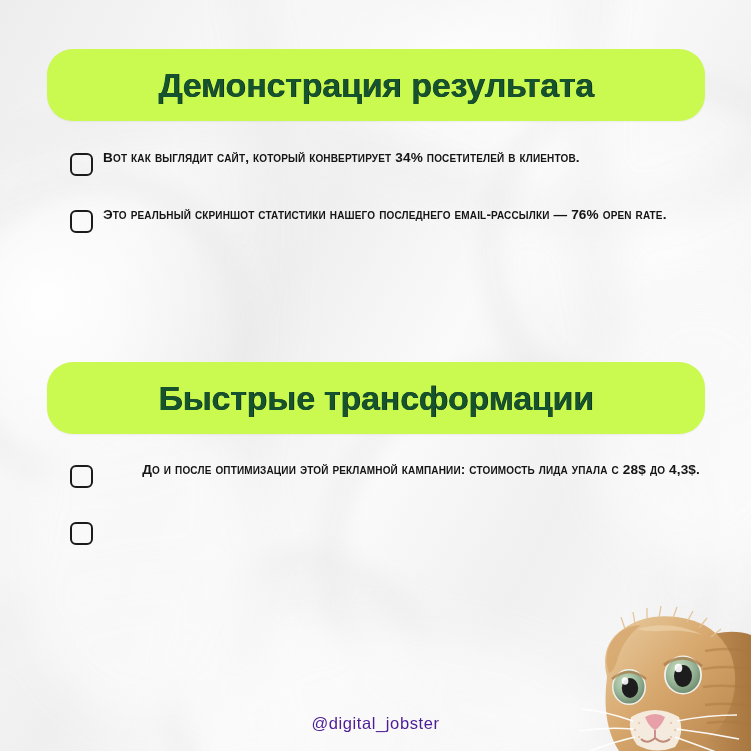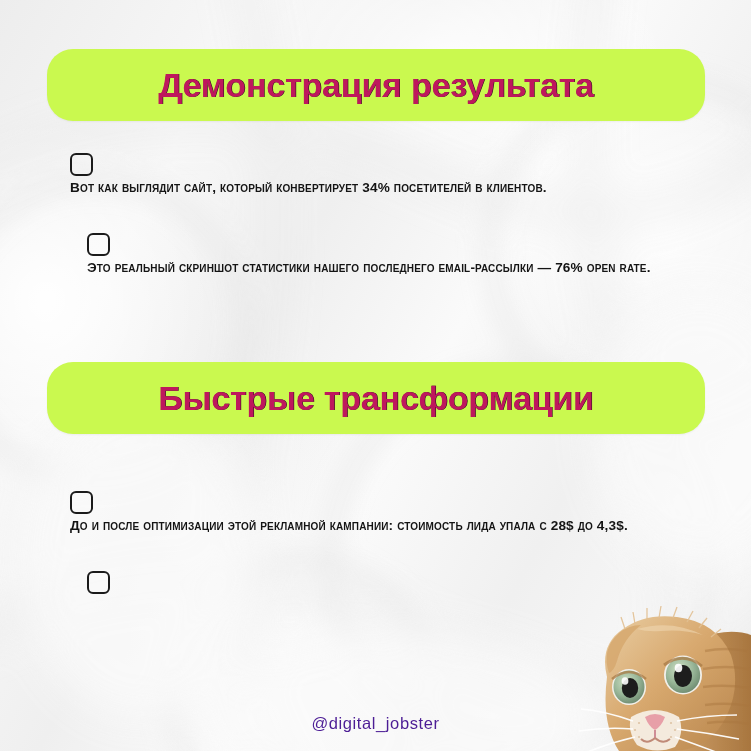--- a/index.html
+++ b/index.html
@@ -56,42 +56,41 @@
     justify-content: center;
     box-shadow: 0 1px 2px rgba(0,0,0,0.05);
   }
   .pill-1 { top: 49px; }
   .pill-2 { top: 362px; text-align: right; }
 
   .pill-title {
     font-size: 34px;
     font-weight: 700;
     letter-spacing: -0.2px;
-    color: #be185d;
+    color: #14532d;
     white-space: nowrap;
     line-height: 1;
     text-shadow: 0.5px 0 0 #141414;
   }
 
   
   .checklist {
     position: absolute;
     left: 70px;
     width: 630px;
   }
   .checklist-1 { top: 146px; }
-  .checklist-2 { top: 484px; }
+  .checklist-2 { top: 458px; text-align: right; }
 
   .check-item {
     display: flex;
     align-items: flex-start;
     margin-bottom: 27px;
-    flex-direction: column;
-  }
-  .check-item:last-child { margin-bottom: 0; margin-left: 17px; }
+  }
+  .check-item:last-child { margin-bottom: 0; }
 
   .checkbox {
     flex: 0 0 auto;
     width: 23px;
     height: 23px;
     border: 2.5px solid #1b1b1b;
     border-radius: 6px;
     margin-top: 7px;
     margin-right: 10px;
     background: transparent;

